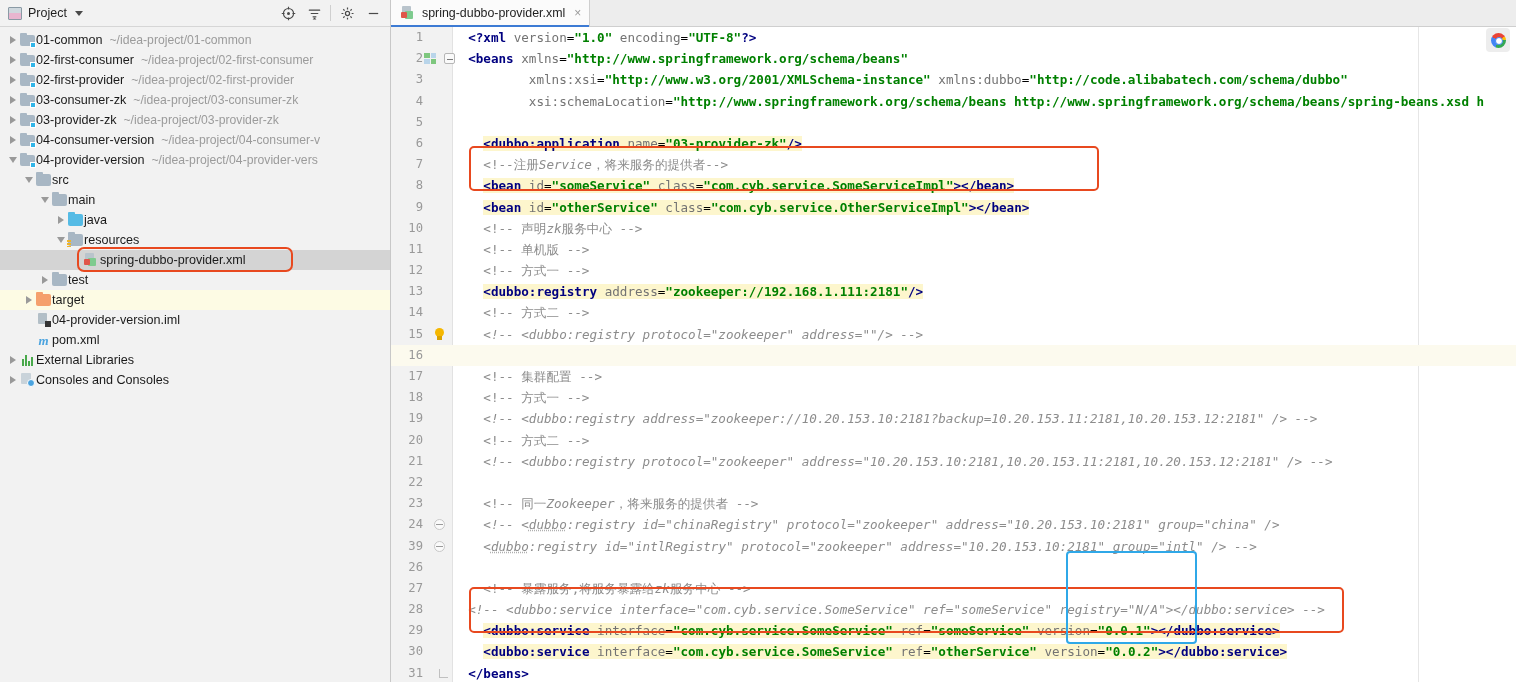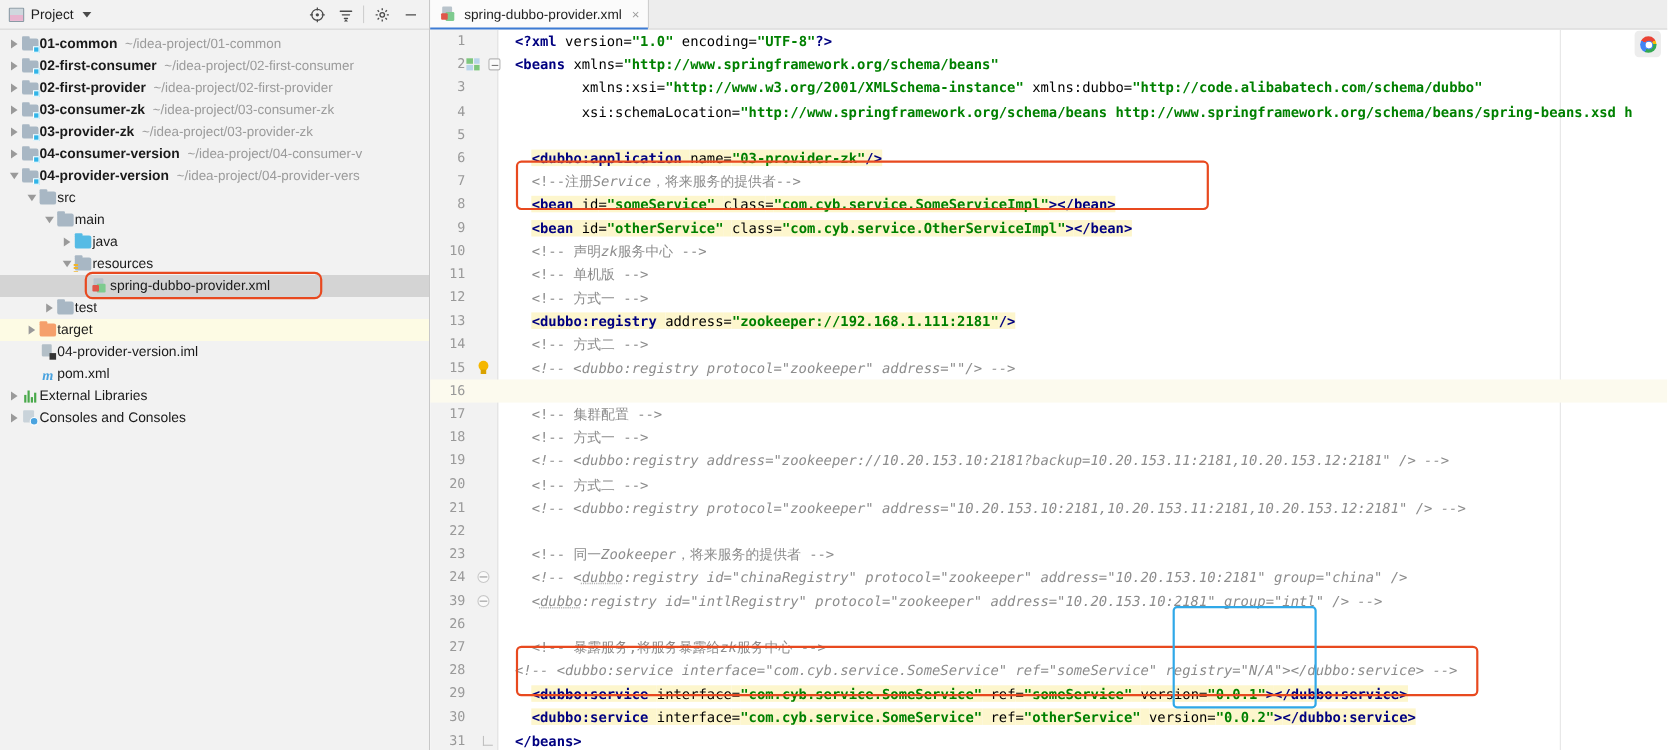--- a/index.html
+++ b/index.html
@@ -84,21 +84,21 @@
     border-left: 6px solid #9a9a9a;
   }
   .arrow.open i {
     border-left: 4.5px solid transparent;
     border-right: 4.5px solid transparent;
     border-top: 6px solid #9a9a9a;
     border-bottom: 0;
   }
   .tico { width: 17px; flex: 0 0 17px; display:flex; align-items:center; justify-content:center; }
   .lbl { font-size: 12.6px; color: #1a1a1a; }
-  .lbl.b { font-weight: bold; }
+  .lbl.b { font-weight: normal; }
   .path { font-size: 12.2px; color: #9b9b9b; margin-left: 7px; }
 
   
   .ic-modfolder { position: relative; width: 15px; height: 13px; }
   .ic-modfolder .f {
     position:absolute; left:0; top:1px; width:15px; height:11px;
     background:#a8b7c4; border-radius:1px 2px 2px 2px;
   }
   .ic-modfolder .f:before {
     content:''; position:absolute; left:0; top:-2px; width:7px; height:3px;
@@ -195,21 +195,21 @@
     white-space: pre;
   }
   .gutter-bg {
     position:absolute; left:0; top:0; width:62px; bottom:0;
     background:#f2f2f2; border-right:1px solid #e2e2e2;
   }
   .margin-line { position:absolute; top:0; bottom:0; width:1px; background:#e6e6e6; }
 
   
   .k  { color:#000080; font-weight:bold; }   
-  .at { color:#000000;text-align:center; }                      
+  .at { color:#737373;text-align:center; }                      
   .st { color:#008000; font-weight:bold; }    
   .cm { color:#8c8c8c; font-style: italic; }  
   .cmn { color:#8c8c8c; }                     
   .pu { color:#000000; }
   .hl { background:#fdf6cd; }
   .ul { text-decoration: underline; text-decoration-style: dotted; text-decoration-color:#b0b0b0; }
 
   
   .bulb { width:11px; height:13px; position:relative; }
   .bulb .g { position:absolute; left:1px; top:0; width:9px; height:9px; border-radius:50%; background:#f5b700; }

